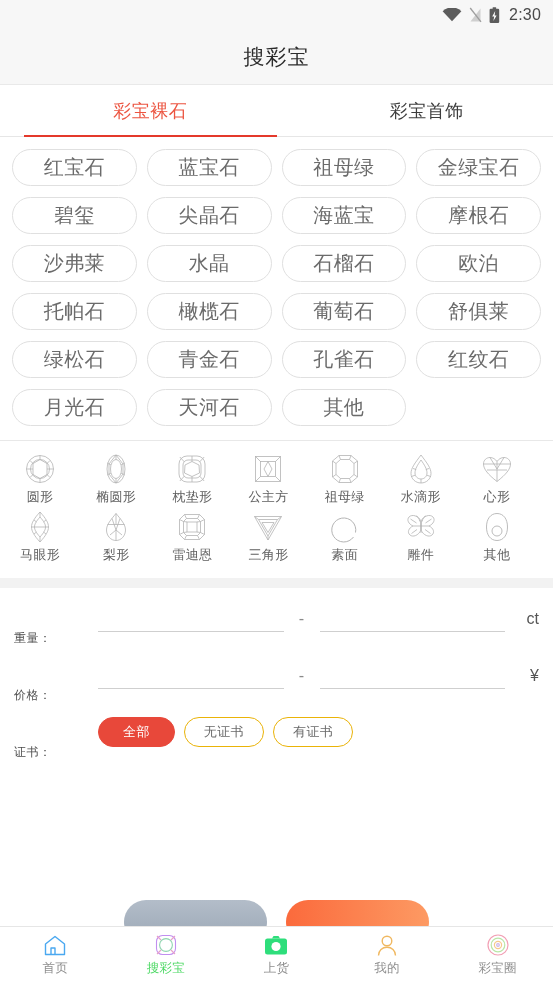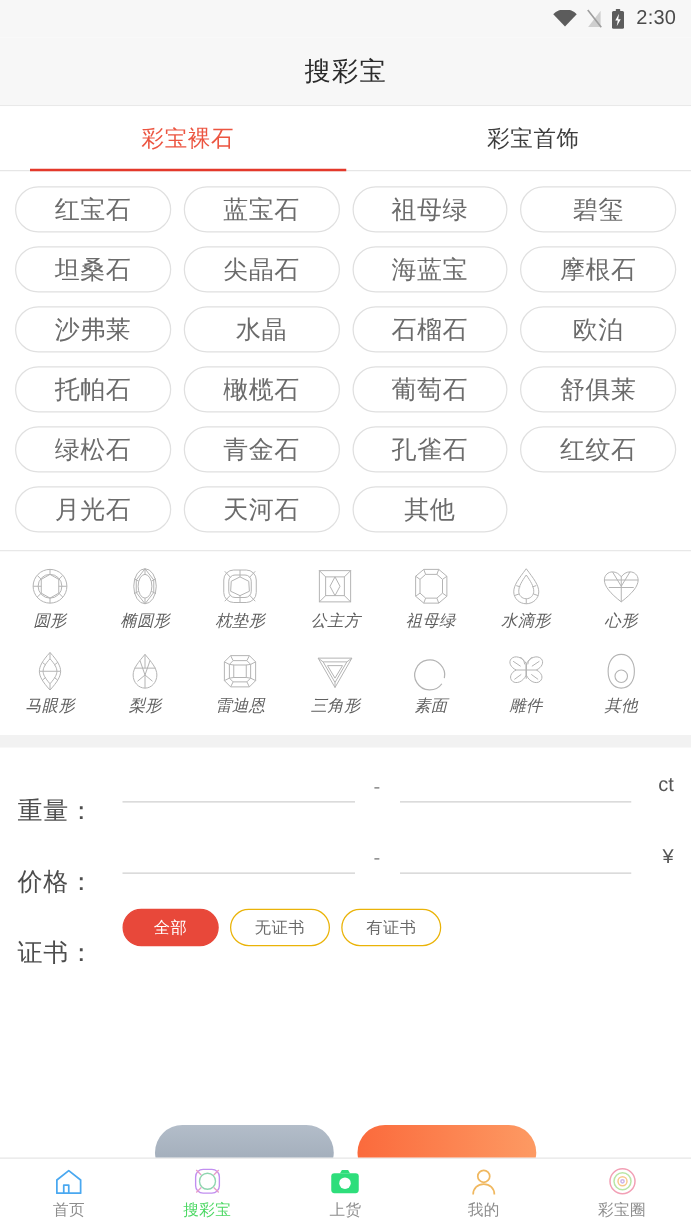--- a/index.html
+++ b/index.html
@@ -77,36 +77,35 @@
     cursor: pointer;
   }
 
   .divider { height: 1px; background: #e8e8e8; margin: 0 0 0 0; }
   .band { height: 10px; background: #f2f2f2; }
 
   
   .shapes {
     padding: 16px 18px 14px 2px;
     display: grid; grid-template-columns: repeat(7, 1fr);
-    row-gap: 19px;
-    font-style: italic;
+    row-gap: 9px;
   }
   .shape {
     display: flex; flex-direction: column; align-items: center; gap: 7px;
     cursor: pointer;
   }
   .shape svg { display: block; }
   .shape .lbl { font-size: 13px; color: #606060; letter-spacing: .3px; }
 
   
   .form { padding: 2px 14px 0 14px; }
   .frow { display: flex; align-items: center; height: 57px; }
   .flabel {
     width: 84px; flex: 0 0 84px;
-    font-size: 20px; color: #4d4d4d; letter-spacing: .5px; margin-top: 40px;
+    font-size: 12px; color: #4d4d4d; letter-spacing: .5px; margin-top: 40px;
   }
   .finput {
     flex: 1 1 0; min-width: 0;
     border: none; border-bottom: 1px solid #cfcfcf;
     background: transparent; outline: none;
     height: 26px; font-size: 14px; color: #333;
     font-family: "DejaVu Sans", sans-serif;
   }
   .finput::placeholder { color: #c4c4c4; }
   .fdash {
@@ -203,22 +202,22 @@
     <div class="tab active">彩宝裸石</div>
     <div class="tab">彩宝首饰</div>
   </div>
 
   <div class="content">
 
     <div class="chips">
       <div class="chip">红宝石</div>
       <div class="chip">蓝宝石</div>
       <div class="chip">祖母绿</div>
+      <div class="chip">金绿宝石</div>
       <div class="chip">碧玺</div>
-      <div class="chip">坦桑石</div>
       <div class="chip">尖晶石</div>
       <div class="chip">海蓝宝</div>
       <div class="chip">摩根石</div>
       <div class="chip">沙弗莱</div>
       <div class="chip">水晶</div>
       <div class="chip">石榴石</div>
       <div class="chip">欧泊</div>
       <div class="chip">托帕石</div>
       <div class="chip">橄榄石</div>
       <div class="chip">葡萄石</div>

